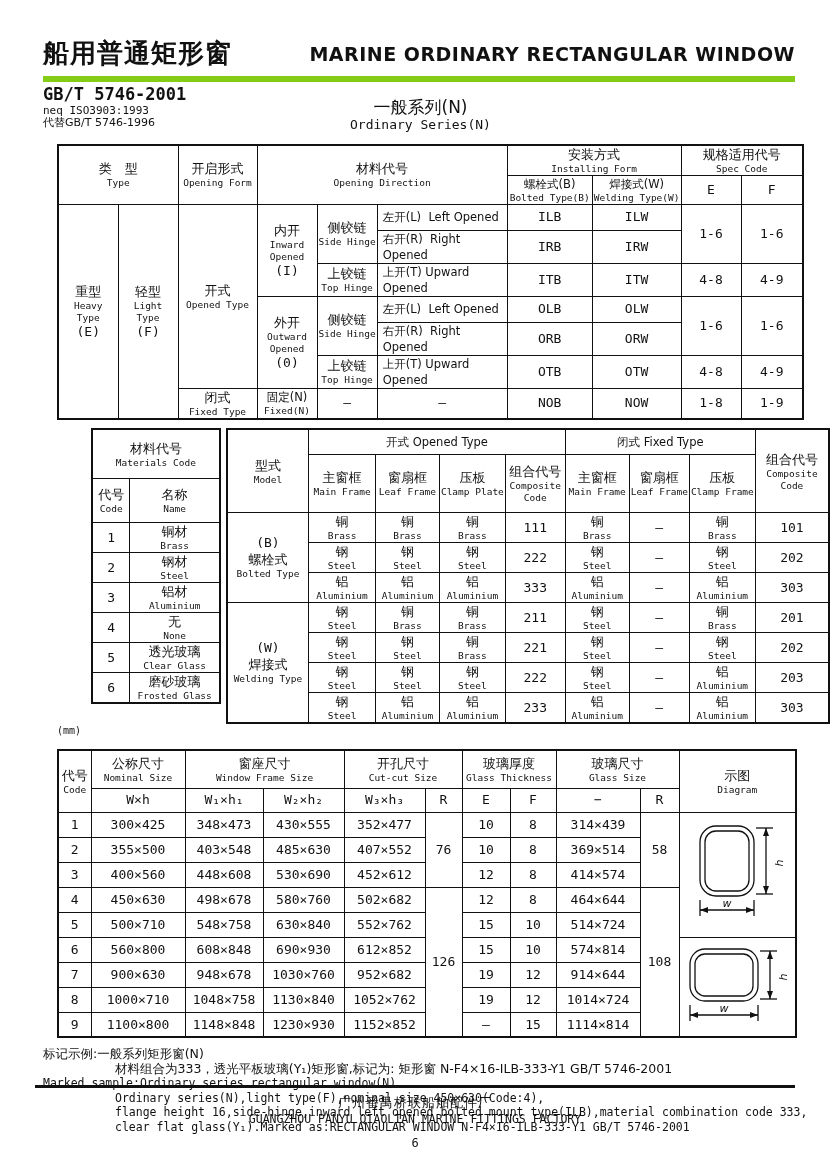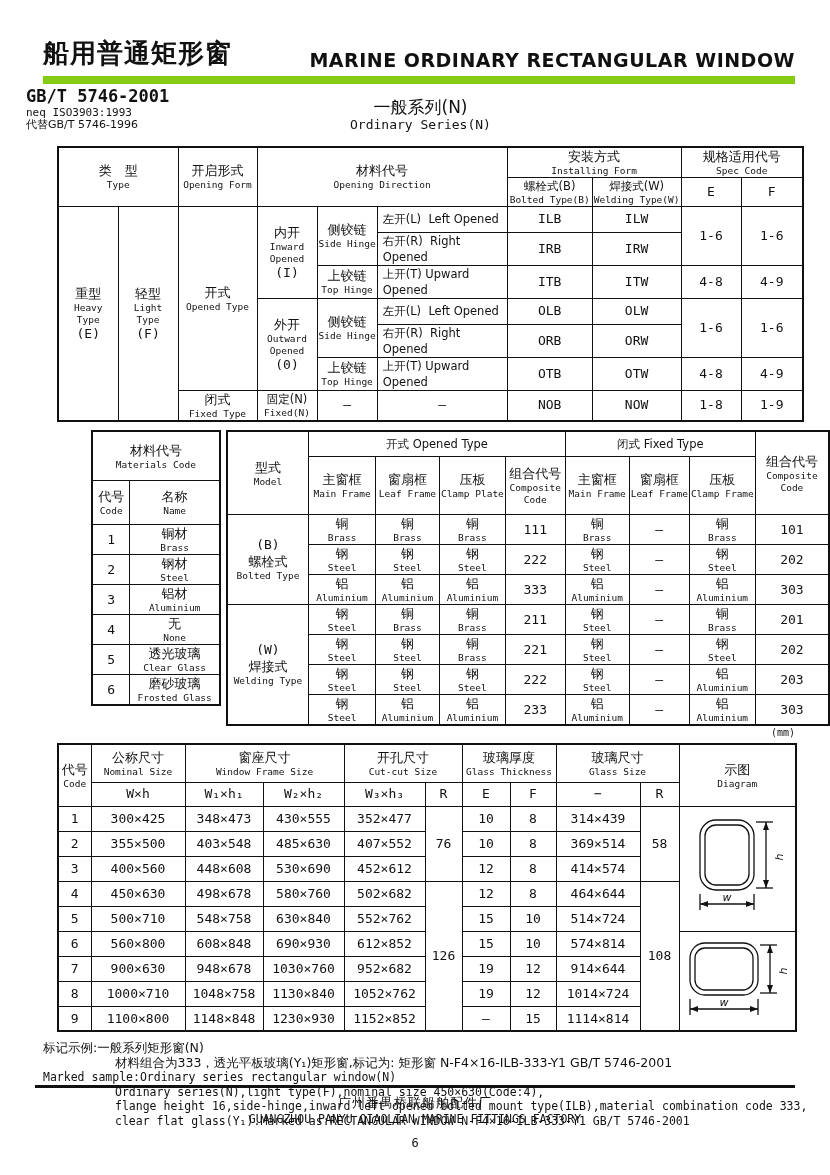--- a/index.html
+++ b/index.html
@@ -1,23 +1,23 @@
 <!DOCTYPE html>
 <html><head>
 <meta charset="utf-8">
 <style>
   html,body{margin:0;padding:0;background:#fff;}
   .page{position:relative;width:830px;height:1175px;background:#fff;color:#111;
         font-family:"DejaVu Sans","Liberation Sans",sans-serif;overflow:hidden;}
   
-  .hdr{display:flex;justify-content:space-between;align-items:flex-end;
-       margin:36px 35px 0 43px;padding-bottom:5px;border-bottom:8px solid #84cc16;}
+  .hdr{display:flex;justify-content:space-between;align-items:center;
+       margin:36px 35px 0 43px;padding-bottom:5px;border-bottom:6px solid #84cc16;}
   .title-zh{font-size:26px;font-weight:bold;letter-spacing:1px;}
   .title-en{font-size:19px;font-weight:bold;letter-spacing:.5px;}
-  .stdblk{margin:3px 0 0 26px;line-height:1.15;}
+  .stdblk{margin:3px 0 0 43px;line-height:1.15;}
   .std-main{font-family:"DejaVu Sans Mono",monospace;font-weight:bold;font-size:17px;}
   .std-sub{font-family:"DejaVu Sans Mono",monospace;font-size:11px;}
   .std-rep{font-size:11px;}
   .series{position:absolute;top:97px;left:11px;right:0;text-align:center;line-height:1.2;}
   .series-zh{font-size:17px;}
   .series-en{font-family:"DejaVu Sans Mono",monospace;font-size:13px;}
   
   table{border-collapse:collapse;table-layout:fixed;border:2px solid #111;}
   th,td{border:1px solid #111;text-align:center;vertical-align:middle;padding:0 1px;overflow:hidden;font-weight:normal;}
   .zh{font-size:13px;line-height:17px;white-space:nowrap;}
@@ -30,22 +30,22 @@
   .t1 thead tr:nth-child(2){height:28px;}
   .t1 tbody tr{height:26px;}
   .t2row{display:flex;align-items:flex-start;margin:8px 0 0 57px;padding-left:34px;}
   .tm thead tr:nth-child(1){height:50px;}
   .tm thead tr:nth-child(2){height:44px;}
   .tm tbody tr{height:30px;}
   .t2{margin-left:5px;}
   .t2 thead tr:nth-child(1){height:26px;}
   .t2 thead tr:nth-child(2){height:58px;}
   .t2 tbody tr{height:27px;}
-  .mmline{width:738px;margin:1px 0 0 57px;text-align:right;font-size:10px;
-          font-family:"DejaVu Sans Mono",monospace;height:16px;line-height:12px;}
+  .mmline{width:738px;margin:1px 0 0 57px;text-align:left;font-size:10px;
+          font-family:"DejaVu Sans Mono",monospace;height:24px;line-height:12px;}
   .t3{margin:0 0 0 57px;}
   .t3 thead tr:nth-child(1){height:38px;}
   .t3 thead tr:nth-child(2){height:24px;}
   .t3 tbody tr{height:25px;}
   svg{display:block;margin:0 auto;}
   .dim-label{font-size:11px;font-style:italic;font-family:"DejaVu Sans","Liberation Sans",sans-serif;}
   
   .notes{margin:9px 35px 0 43px;}
   .notes div{line-height:14.5px;}
   .zh-note{font-size:12.5px;}

